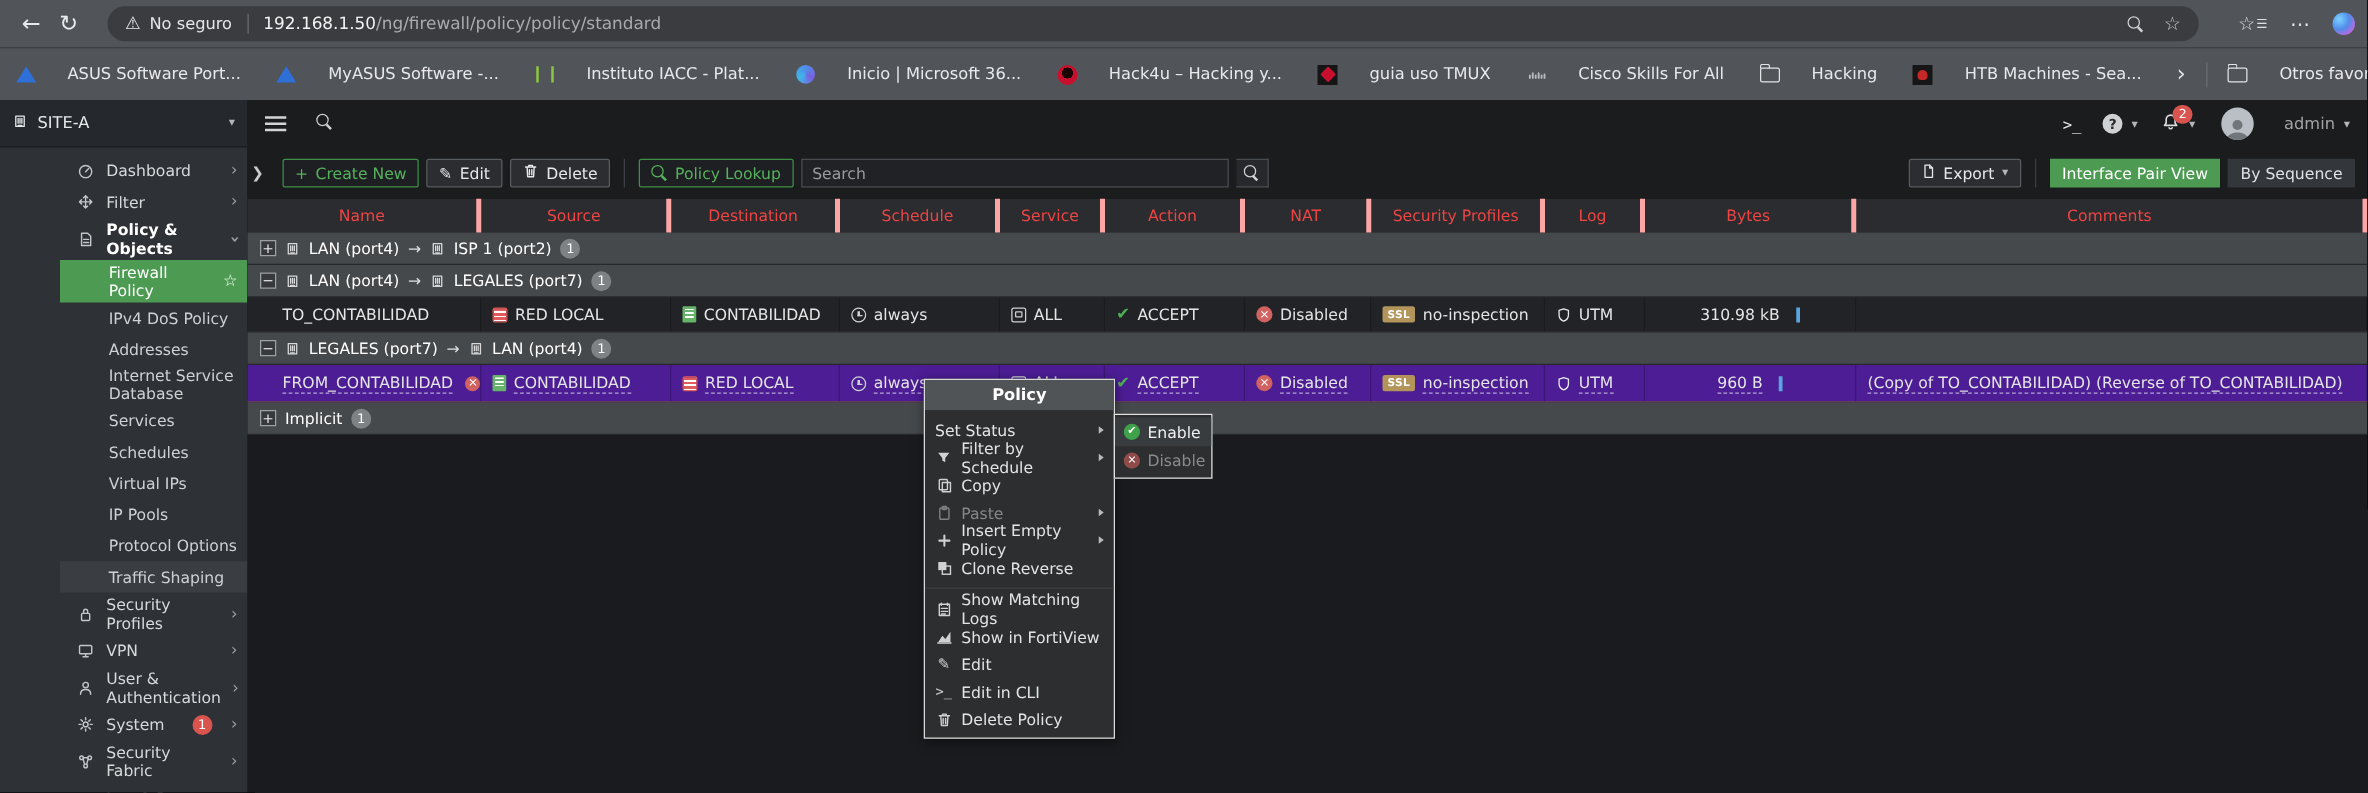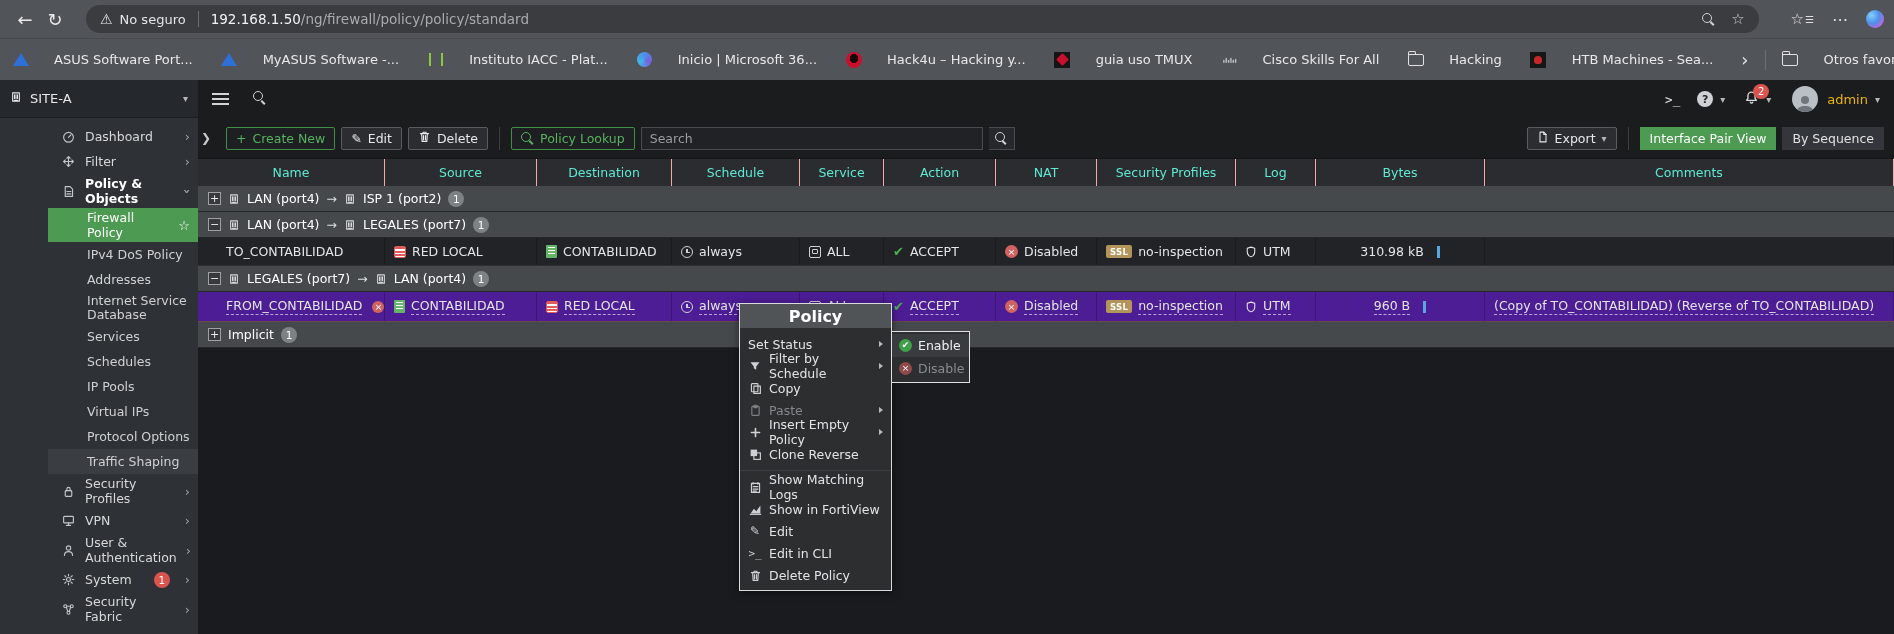--- a/index.html
+++ b/index.html
@@ -83,42 +83,42 @@
   .hdr-right{ margin-left:auto; display:flex; align-items:center; gap:7px; }
   .cli-glyph{ font-family:"DejaVu Sans Mono", monospace; color:#e6e7e8; font-size:12.5px; margin-right:10px; }
   .help-circle{ width:16px; height:16px; border-radius:50%; background:#cfd2d4; color:#26282a;
     font-size:11px; font-weight:bold; display:flex; align-items:center; justify-content:center; }
   .bell-wrap{ position:relative; display:flex; align-items:center; margin-left:12px; color:#dadcde; }
   .bell-badge{ position:absolute; top:-6px; left:9px; min-width:16px; height:15px; border-radius:8px;
     background:#d9534f; color:#fff; font-size:10px; display:flex; align-items:center; justify-content:center; padding:0 4px; }
   .avatar{ width:26px; height:26px; border-radius:50%; background:#b9bfc4; margin-left:14px;
     display:flex; align-items:flex-end; justify-content:center; overflow:hidden; }
   .avatar svg{ color:#6f767c; }
-  .admin-label{ color:#eab308; font-size:13px; margin-left:2px; }
+  .admin-label{ color:#a3a3a3; font-size:13px; margin-left:17px; }
   
   .toolbar{ height:40px; background:#1a1c1e; display:flex; align-items:center; padding:0 10px 0 2px; gap:6px; }
   .collapse-chev{ color:#c8cbcd; font-size:12px; margin-right:8px; width:12px; text-align:center; }
   .btn{ height:23px; display:flex; align-items:center; gap:6px; padding:0 9px; border-radius:2px;
     font-size:12.5px; cursor:default; border:1px solid transparent; white-space:nowrap; }
   .btn-green{ border-color:#3f8f46; color:#57b25e; background:#1d1f22; }
   .btn-dark{ border-color:#595c5f; color:#e7e8e9; background:#2b2d30; }
   .tb-sep{ width:1px; height:23px; background:#3c3f42; margin:0 5px; }
   .search-input{ width:342px; height:23px; background:#202225; border:1px solid #494c4f; color:#c9cbcd;
     font-family:"DejaVu Sans", sans-serif; font-size:12.5px; padding:0 8px; outline:none; }
   .search-input::placeholder{ color:#9a9da0; }
   .search-btn{ width:26px; height:23px; border:1px solid #494c4f; border-left:none; background:#26282b;
     display:flex; align-items:center; justify-content:center; color:#cfd2d4; }
   .tb-right{ margin-left:auto; display:flex; align-items:center; gap:6px; }
   .seg-green{ height:23px; display:flex; align-items:center; padding:0 10px; background:#4d9b52; color:#fff; font-size:12.5px; }
   .seg-dark{ height:23px; display:flex; align-items:center; padding:0 10px; background:#33363a; color:#e0e1e3; font-size:12.5px; }
   
   .grid-cols{ display:grid; grid-template-columns:187px 152px 135px 128px 84px 112px 101px 139px 80px 169px 1fr; }
   .thead{ height:28px; background:#2a2c2f; border-top:1px solid #141618; }
-  .th{ display:flex; align-items:center; justify-content:center; color:#5eead4; font-size:12.5px;
-    border-right:1px solid #fca5a5; white-space:nowrap; overflow:hidden; }
+  .th{ display:flex; align-items:center; justify-content:center; color:#ef4444; font-size:12.5px;
+    border-right:4px solid #fca5a5; white-space:nowrap; overflow:hidden; }
   .row-group{ height:26px; background:#46494c; border-bottom:1px solid #26282a;
     display:flex; align-items:center; gap:7px; padding-left:10px; color:#fff; font-size:12.5px; }
   .expand-box{ width:13px; height:13px; border:1px solid #9fa2a4; background:#37393c; color:#e8e9ea;
     font-size:11px; line-height:11px; display:flex; align-items:center; justify-content:center; flex:0 0 auto; }
   .arrow-glyph{ color:#dddedf; }
   .count-badge{ width:16px; height:16px; border-radius:50%; background:#7e8285; color:#fff; font-size:10.5px;
     display:flex; align-items:center; justify-content:center; }
   .port-ic{ color:#d5d7d8; display:flex; }
   .row-policy{ height:28px; background:#212326; border-bottom:1px solid #2d2f32; color:#e4e5e6; font-size:12.5px; }
   .row-policy.selected{ background:#4c1d95; border-bottom-color:#6e4848; }
@@ -142,21 +142,21 @@
   .xcircle{ width:13px; height:13px; border-radius:50%; background:#d06361; color:#fff; font-size:9.5px;
     display:flex; align-items:center; justify-content:center; flex:0 0 auto; line-height:1; }
   .xcircle.small{ width:12px; height:12px; margin-left:4px; }
   .ssl-badge{ background:#b3955c; color:#fff; font-size:8.5px; font-weight:bold; border-radius:2px;
     padding:1.5px 4px; letter-spacing:.3px; }
   .shield-ic{ display:flex; color:#e8e9ea; }
   .bytes-bar{ width:3px; height:12px; background:#58a6dd; margin-left:7px; }
   
   .ctx-menu{ position:absolute; left:739px; top:303px; width:153px; background:#2c2e30;
     border:1px solid #d9dadc; box-shadow:0 2px 8px rgba(0,0,0,.5); z-index:20; }
-  .ctx-title{ height:24px; background:#515457; color:#fff; font-size:16px; font-weight:bold;
+  .ctx-title{ height:24px; background:#515457; color:#fff; font-size:13px; font-weight:bold;
     display:flex; align-items:center; justify-content:center; }
   .ctx-body{ padding:5px 0 4px; }
   .ctx-item{ height:22px; display:flex; align-items:center; gap:7px; padding:0 8px; color:#e3e4e6; font-size:12.5px; cursor:default; }
   .ctx-item .ci-icon{ width:14px; display:flex; justify-content:center; color:#cfd2d4; flex:0 0 auto; }
   .ctx-item.disabled{ color:#85888b; } .ctx-item.disabled .ci-icon{ opacity:.5; }
   .ctx-arrow{ margin-left:auto; width:0; height:0; border-left:4px solid #b8babd; border-top:3.5px solid transparent; border-bottom:3.5px solid transparent; }
   .ctx-sep{ height:11px; position:relative; }
   .ctx-sep::before{ content:""; position:absolute; left:0; right:0; top:5px; height:1px; background:#3b3e41; }
   .submenu{ position:absolute; left:891px; top:331px; width:79px; background:#2c2e30;
     border:1px solid #e0e1e2; z-index:21; padding:2px 0; }
@@ -319,24 +319,24 @@
           <div class="nav-item sub">
             <span class="wrap2">Internet Service Database</span>
           </div>
           <div class="nav-item sub">
             <span>Services</span>
           </div>
           <div class="nav-item sub">
             <span>Schedules</span>
           </div>
           <div class="nav-item sub">
+            <span>Virtual IPs</span>
+          </div>
+          <div class="nav-item sub">
             <span>IP Pools</span>
-          </div>
-          <div class="nav-item sub">
-            <span>Virtual IPs</span>
           </div>
           <div class="nav-item sub">
             <span>Protocol Options</span>
           </div>
           <div class="nav-item sub hover">
             <span>Traffic Shaping</span>
           </div>
           <div class="nav-item">
             <span class="ni-icon">
               <svg width="13" height="13" viewBox="0 0 16 16" fill="none" stroke="currentColor" stroke-width="1.4" stroke-linecap="round" stroke-linejoin="round">

